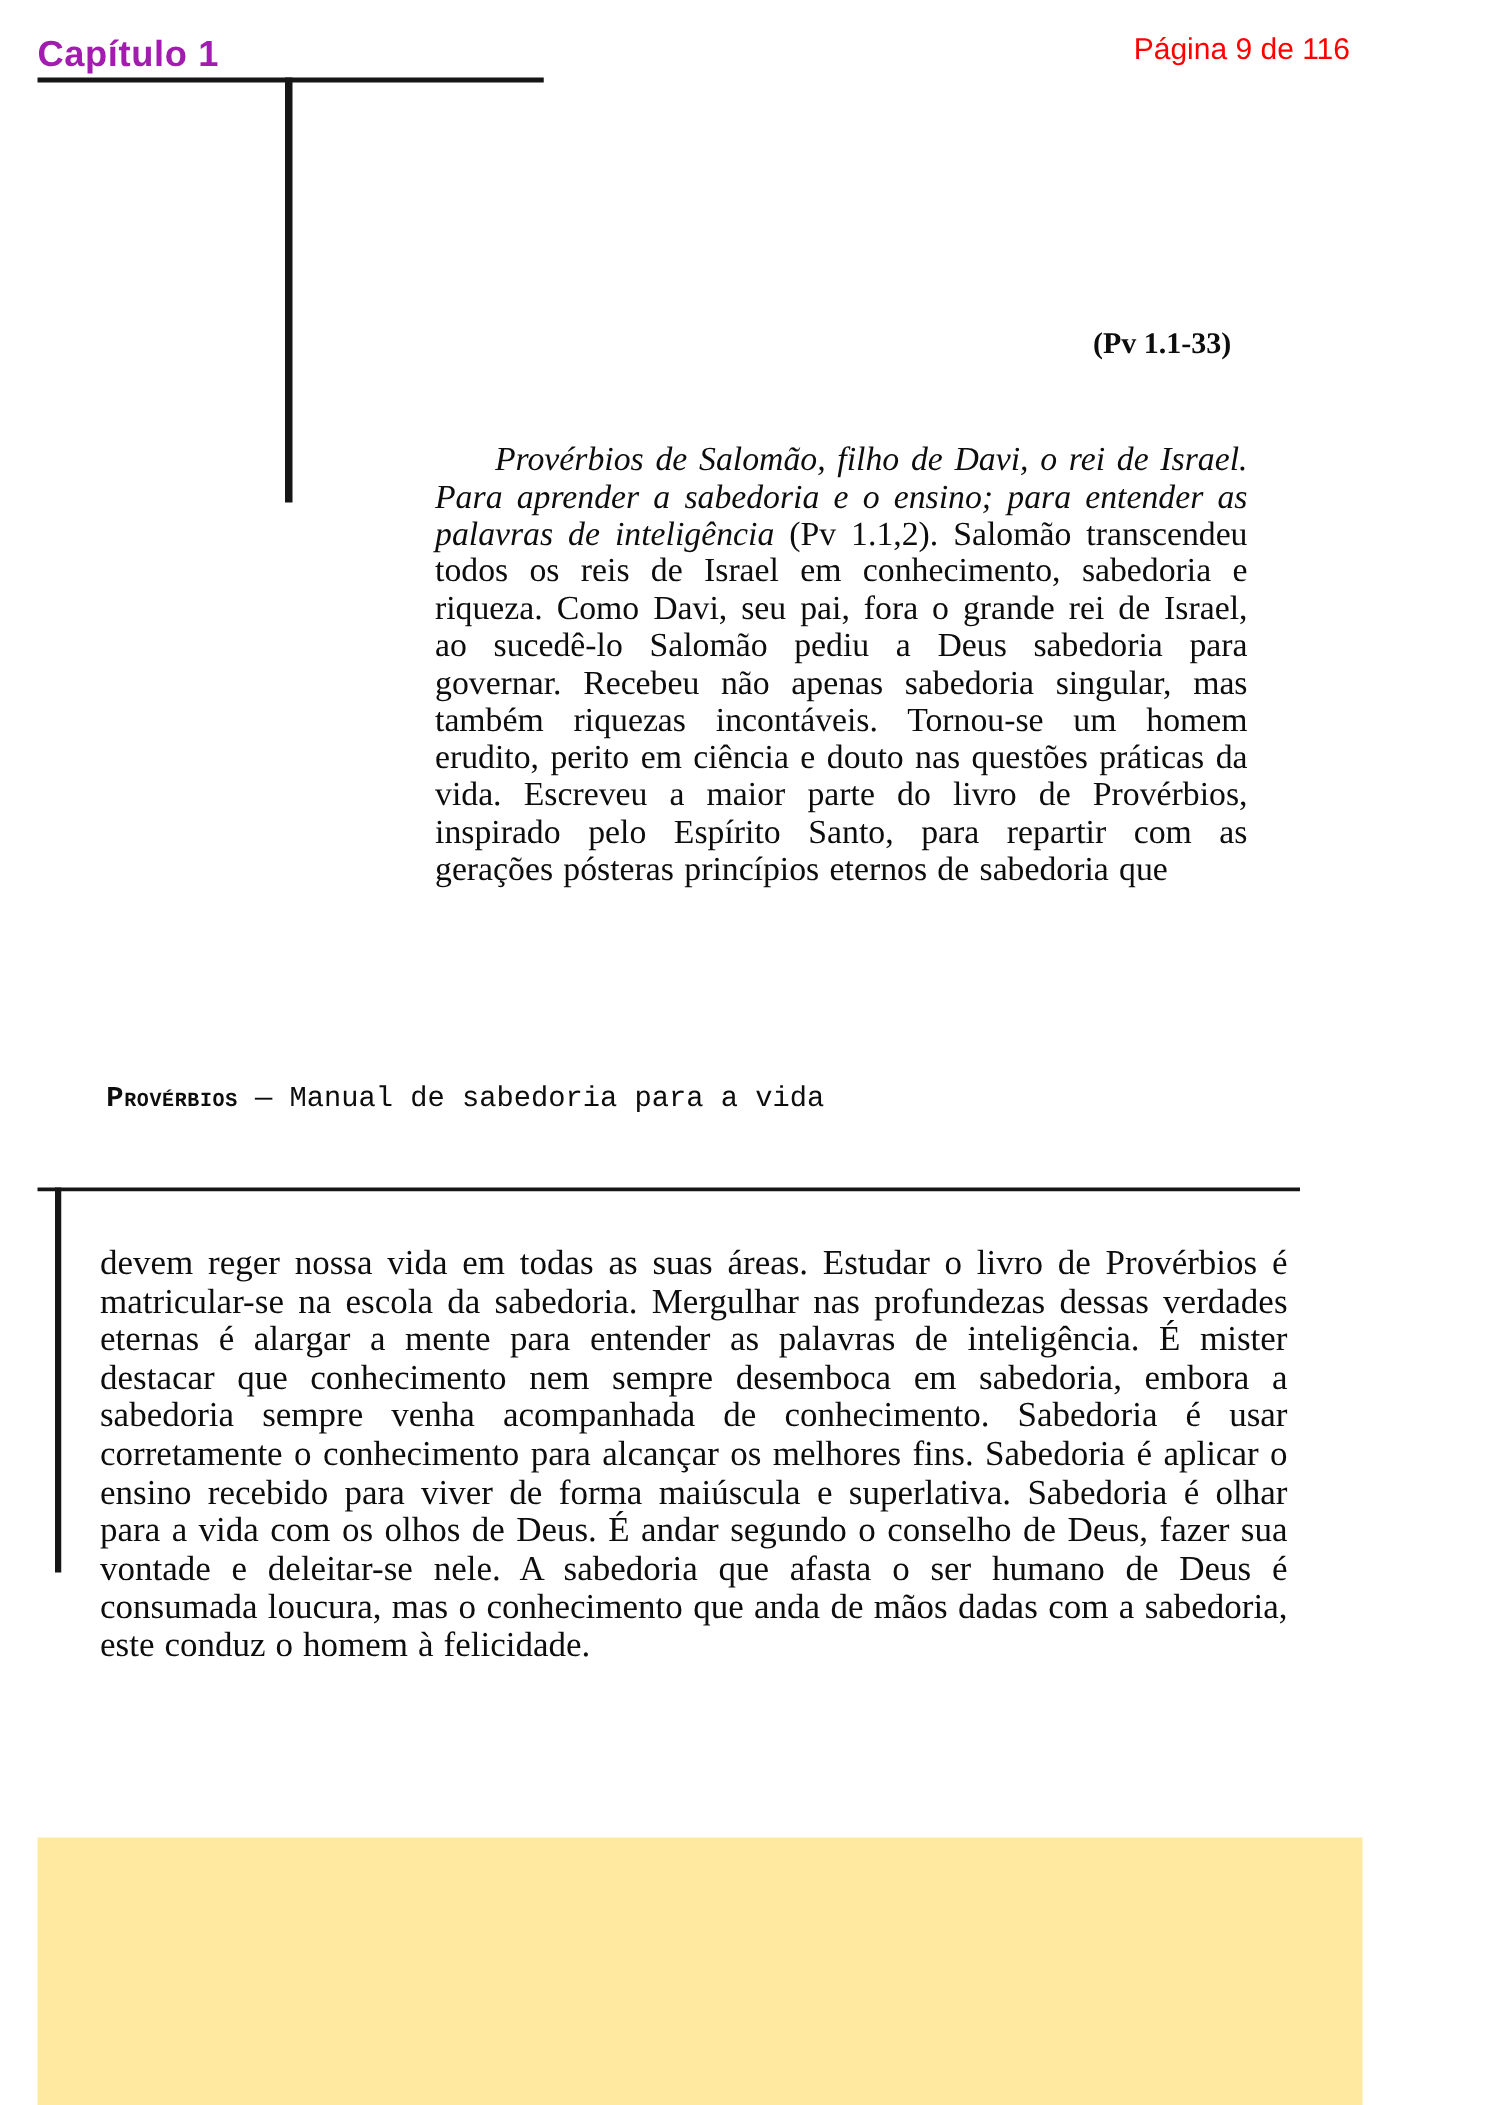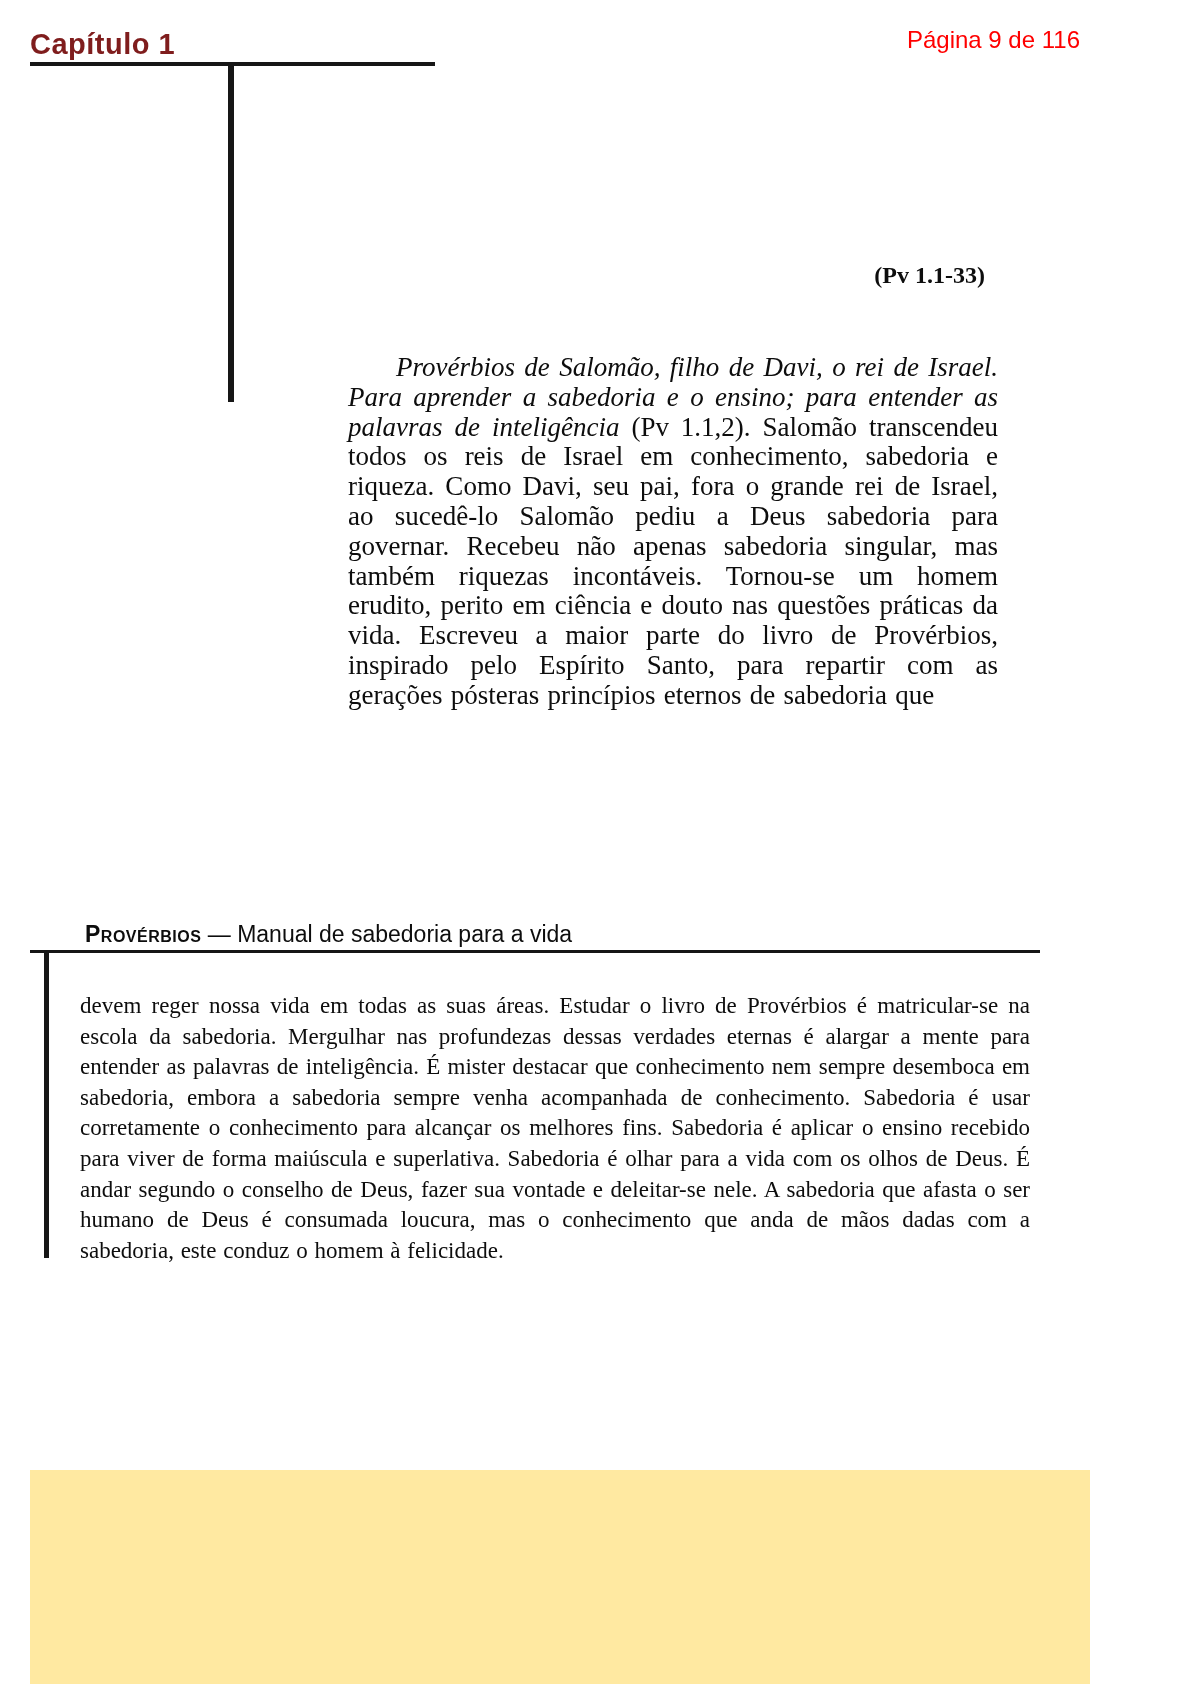--- a/index.html
+++ b/index.html
@@ -19,21 +19,21 @@
 
   
   .chapter-label {
     position: absolute;
     left: 30px;
     top: 28px;
     font-family: "Liberation Sans", sans-serif;
     font-weight: bold;
     font-size: 29px;
     letter-spacing: 0.5px;
-    color: #7f1d1d;
+    color: #a21caf;
   }
   .chapter-rule {
     position: absolute;
     left: 30px;
     top: 62px;
     width: 405px;
     height: 4px;
     background: #161616;
   }
   .vert-rule-top {
@@ -88,22 +88,22 @@
     text-indent: 48px;
     word-spacing: 1.5px;
     color: #0d0d0d;
   }
   .para-1 .lead-italic { font-style: italic; }
 
   
   .running-header {
     position: absolute;
     left: 85px;
-    top: 921px;
-    font-family: Liberation Sans, sans-serif;
+    top: 866px;
+    font-family: Liberation Mono, monospace;
     font-size: 23px;
     color: #0d0d0d;
     white-space: nowrap;
   }
   .running-header .book-name {
     font-weight: bold;
     font-variant: small-caps;
     letter-spacing: 0.5px;
   }
   .running-header-rule {
@@ -122,21 +122,21 @@
     height: 308px;
     background: #161616;
   }
 
   
   .para-2 {
     position: absolute;
     left: 80px;
     top: 968px;
     width: 950px;
-    font-size: 23px;
+    font-size: 28px;
     line-height: 30.6px;
     text-align: justify;
     word-spacing: 1px;
     color: #0d0d0d;
   }
 
   
   .highlight-band {
     position: absolute;
     left: 30px;

